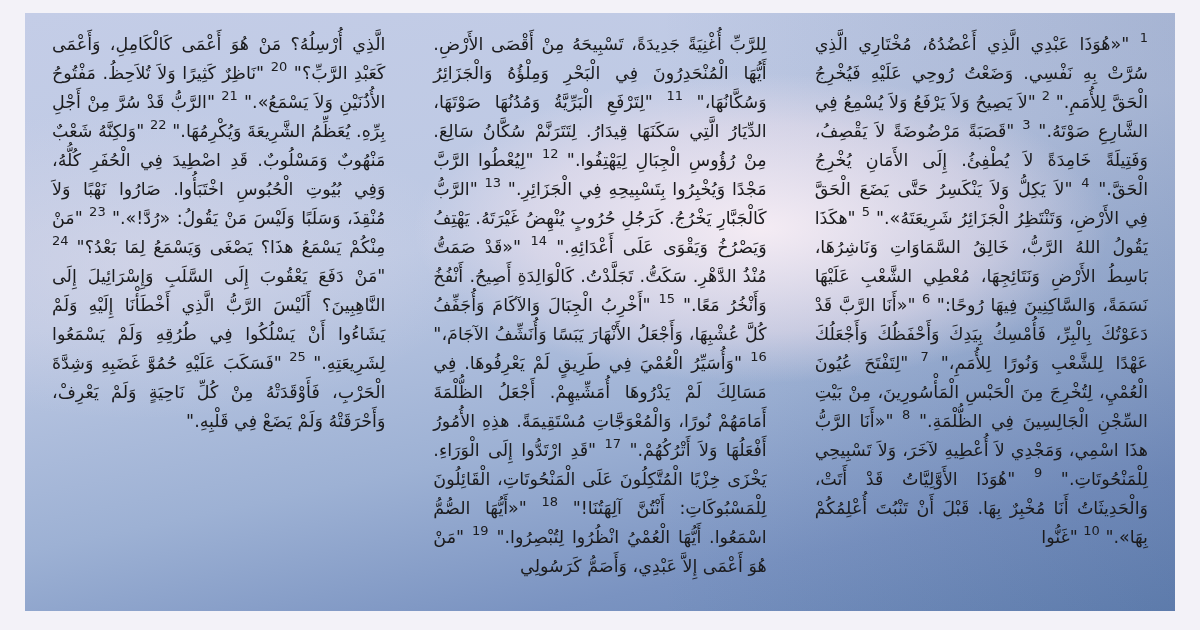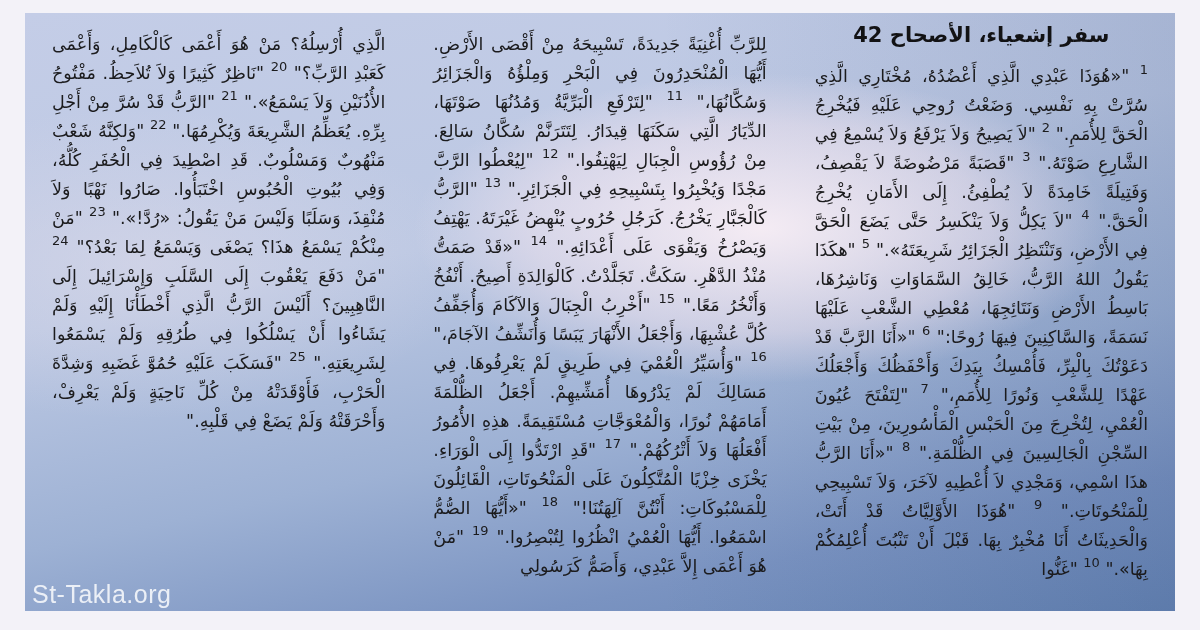--- a/index.html
+++ b/index.html
@@ -76,29 +76,27 @@
   }
 </style>
 </head>
 <body>
 
 <div class="page">
   <div class="photo-panel">
     <div class="columns">
 
       <div class="column">
-        <h1 class="chapter-title">سفر إشعياء، الأصحاح 42</h1>
         <p class="verses"><sup>1</sup> "«هُوَذَا عَبْدِي الَّذِي أَعْضُدُهُ، مُخْتَارِي الَّذِي سُرَّتْ بِهِ نَفْسِي. وَضَعْتُ رُوحِي عَلَيْهِ فَيُخْرِجُ الْحَقَّ لِلأُمَمِ." <sup>2</sup> "لاَ يَصِيحُ وَلاَ يَرْفَعُ وَلاَ يُسْمِعُ فِي الشَّارِعِ صَوْتَهُ." <sup>3</sup> "قَصَبَةً مَرْضُوضَةً لاَ يَقْصِفُ، وَفَتِيلَةً خَامِدَةً لاَ يُطْفِئُ. إِلَى الأَمَانِ يُخْرِجُ الْحَقَّ." <sup>4</sup> "لاَ يَكِلُّ وَلاَ يَنْكَسِرُ حَتَّى يَضَعَ الْحَقَّ فِي الأَرْضِ، وَتَنْتَظِرُ الْجَزَائِرُ شَرِيعَتَهُ»." <sup>5</sup> "هكَذَا يَقُولُ اللهُ الرَّبُّ، خَالِقُ السَّمَاوَاتِ وَنَاشِرُهَا، بَاسِطُ الأَرْضِ وَنَتَائِجِهَا، مُعْطِي الشَّعْبِ عَلَيْهَا نَسَمَةً، وَالسَّاكِنِينَ فِيهَا رُوحًا:" <sup>6</sup> "«أَنَا الرَّبَّ قَدْ دَعَوْتُكَ بِالْبِرِّ، فَأُمْسِكُ بِيَدِكَ وَأَحْفَظُكَ وَأَجْعَلُكَ عَهْدًا لِلشَّعْبِ وَنُورًا لِلأُمَمِ،" <sup>7</sup> "لِتَفْتَحَ عُيُونَ الْعُمْيِ، لِتُخْرِجَ مِنَ الْحَبْسِ الْمَأْسُورِينَ، مِنْ بَيْتِ السِّجْنِ الْجَالِسِينَ فِي الظُّلْمَةِ." <sup>8</sup> "«أَنَا الرَّبُّ هذَا اسْمِي، وَمَجْدِي لاَ أُعْطِيهِ لآخَرَ، وَلاَ تَسْبِيحِي لِلْمَنْحُوتَاتِ." <sup>9</sup> "هُوَذَا الأَوَّلِيَّاتُ قَدْ أَتَتْ، وَالْحَدِيثَاتُ أَنَا مُخْبِرٌ بِهَا. قَبْلَ أَنْ تَنْبُتَ أُعْلِمُكُمْ بِهَا»." <sup>10</sup> "غَنُّوا</p>
       </div>
 
       <div class="column">
         <p class="verses">لِلرَّبِّ أُغْنِيَةً جَدِيدَةً، تَسْبِيحَهُ مِنْ أَقْصَى الأَرْضِ. أَيُّهَا الْمُنْحَدِرُونَ فِي الْبَحْرِ وَمِلْؤُهُ وَالْجَزَائِرُ وَسُكَّانُهَا،" <sup>11</sup> "لِتَرْفَعِ الْبَرِّيَّةُ وَمُدُنُهَا صَوْتَهَا، الدِّيَارُ الَّتِي سَكَنَهَا قِيدَارُ. لِتَتَرَنَّمْ سُكَّانُ سَالِعَ. مِنْ رُؤُوسِ الْجِبَالِ لِيَهْتِفُوا." <sup>12</sup> "لِيُعْطُوا الرَّبَّ مَجْدًا وَيُخْبِرُوا بِتَسْبِيحِهِ فِي الْجَزَائِرِ." <sup>13</sup> "الرَّبُّ كَالْجَبَّارِ يَخْرُجُ. كَرَجُلِ حُرُوبٍ يُنْهِضُ غَيْرَتَهُ. يَهْتِفُ وَيَصْرُخُ وَيَقْوَى عَلَى أَعْدَائِهِ." <sup>14</sup> "«قَدْ صَمَتُّ مُنْذُ الدَّهْرِ. سَكَتُّ. تَجَلَّدْتُ. كَالْوَالِدَةِ أَصِيحُ. أَنْفُخُ وَأَنْخُرُ مَعًا." <sup>15</sup> "أَخْرِبُ الْجِبَالَ وَالآكَامَ وَأُجَفِّفُ كُلَّ عُشْبِهَا، وَأَجْعَلُ الأَنْهَارَ يَبَسًا وَأُنَشِّفُ الآجَامَ،" <sup>16</sup> "وَأُسَيِّرُ الْعُمْيَ فِي طَرِيقٍ لَمْ يَعْرِفُوهَا. فِي مَسَالِكَ لَمْ يَدْرُوهَا أُمَشِّيهِمْ. أَجْعَلُ الظُّلْمَةَ أَمَامَهُمْ نُورًا، وَالْمُعْوَجَّاتِ مُسْتَقِيمَةً. هذِهِ الأُمُورُ أَفْعَلُهَا وَلاَ أَتْرُكُهُمْ." <sup>17</sup> "قَدِ ارْتَدُّوا إِلَى الْوَرَاءِ. يَخْزَى خِزْيًا الْمُتَّكِلُونَ عَلَى الْمَنْحُوتَاتِ، الْقَائِلُونَ لِلْمَسْبُوكَاتِ: أَنْتُنَّ آلِهَتُنَا!" <sup>18</sup> "«أَيُّهَا الصُّمُّ اسْمَعُوا. أَيُّهَا الْعُمْيُ انْظُرُوا لِتُبْصِرُوا." <sup>19</sup> "مَنْ هُوَ أَعْمَى إِلاَّ عَبْدِي، وَأَصَمُّ كَرَسُولِي</p>
       </div>
 
       <div class="column">
         <p class="verses">الَّذِي أُرْسِلُهُ؟ مَنْ هُوَ أَعْمَى كَالْكَامِلِ، وَأَعْمَى كَعَبْدِ الرَّبِّ؟" <sup>20</sup> "نَاظِرٌ كَثِيرًا وَلاَ تُلاَحِظُ. مَفْتُوحُ الأُذُنَيْنِ وَلاَ يَسْمَعُ»." <sup>21</sup> "الرَّبُّ قَدْ سُرَّ مِنْ أَجْلِ بِرِّهِ. يُعَظِّمُ الشَّرِيعَةَ وَيُكْرِمُهَا." <sup>22</sup> "وَلكِنَّهُ شَعْبٌ مَنْهُوبٌ وَمَسْلُوبٌ. قَدِ اصْطِيدَ فِي الْحُفَرِ كُلُّهُ، وَفِي بُيُوتِ الْحُبُوسِ اخْتَبَأُوا. صَارُوا نَهْبًا وَلاَ مُنْقِذَ، وَسَلَبًا وَلَيْسَ مَنْ يَقُولُ: «رُدَّ!»." <sup>23</sup> "مَنْ مِنْكُمْ يَسْمَعُ هذَا؟ يَصْغَى وَيَسْمَعُ لِمَا بَعْدُ؟" <sup>24</sup> "مَنْ دَفَعَ يَعْقُوبَ إِلَى السَّلَبِ وَإِسْرَائِيلَ إِلَى النَّاهِبِينَ؟ أَلَيْسَ الرَّبُّ الَّذِي أَخْطَأْنَا إِلَيْهِ وَلَمْ يَشَاءُوا أَنْ يَسْلُكُوا فِي طُرُقِهِ وَلَمْ يَسْمَعُوا لِشَرِيعَتِهِ." <sup>25</sup> "فَسَكَبَ عَلَيْهِ حُمُوَّ غَضَبِهِ وَشِدَّةَ الْحَرْبِ، فَأَوْقَدَتْهُ مِنْ كُلِّ نَاحِيَةٍ وَلَمْ يَعْرِفْ، وَأَحْرَقَتْهُ وَلَمْ يَضَعْ فِي قَلْبِهِ."</p>
       </div>
 
     </div>
 
-    <div class="watermark">St-Takla.org</div>
   </div>
 </div>
 
 </body></html>

